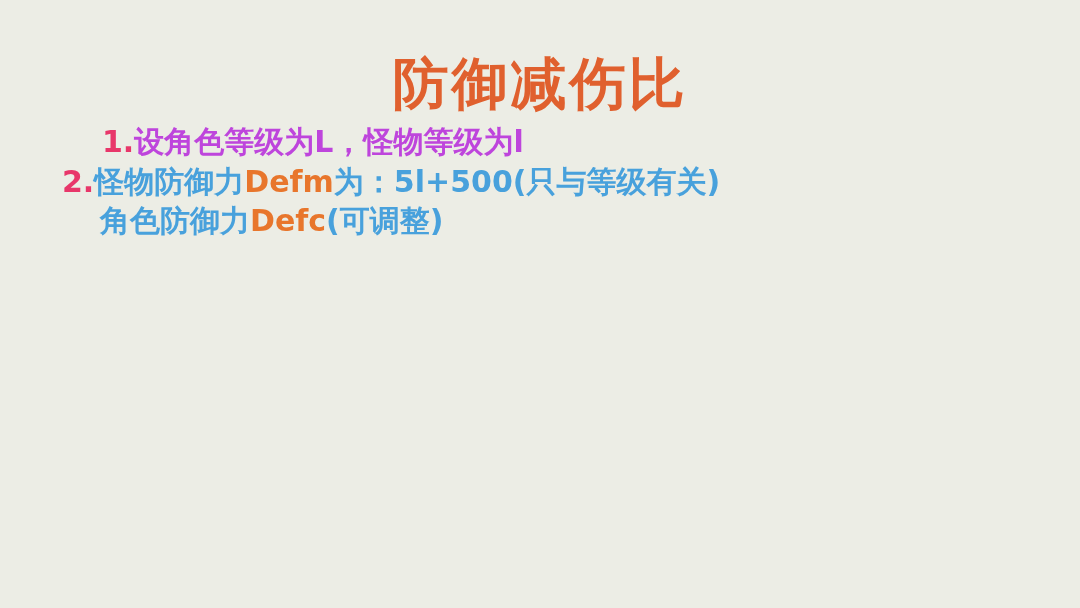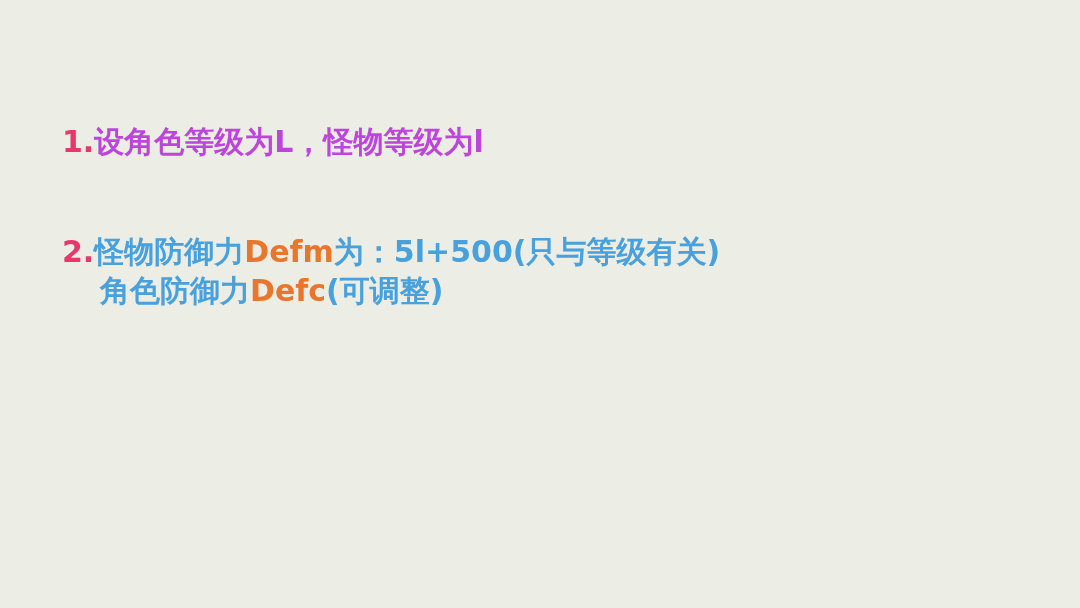--- a/index.html
+++ b/index.html
@@ -43,22 +43,22 @@
     position: absolute;
     top: 122px;
     left: 62px;
     width: 1010px;
   }
 
   .point {
     position: relative;
     margin: 0 0 0 0;
   }
-  .point.p1 { margin-top: 0px; }
-  .point.p2 { margin-top: 70px; }
+  .point.p1 { margin-top: 0px; margin-left: 40px; }
+  .point.p2 { }
   .point.p3 { margin-top: 72px; }
 
   .line {
     display: block;
     white-space: nowrap;
     line-height: 1.32;
     font-size: 30px;
     font-weight: 700;
     letter-spacing: 0px;
   }
@@ -76,20 +76,21 @@
   .c-blue     { color: #48A1DC; }
   .c-orange   { color: #E8762C; }
   .c-magenta  { color: #E52F9E; }
   .gap-m { display: inline-block; width: 20px; }
 </style>
 </head>
 <body>
 
 <div id="slide" style="background: rgb(236, 237, 229);">
 
+  <h1 id="slide-title" style="color: rgb(224, 96, 46);">防御减伤比</h1>
 
   <div id="body-list">
 
     <div class="point p1">
       <div class="line">
         <span class="num c-crimson">1.</span><span class="c-purple">设角色等级为L，怪物等级为l</span>
       </div>
     </div>
 
     <div class="point p2">

